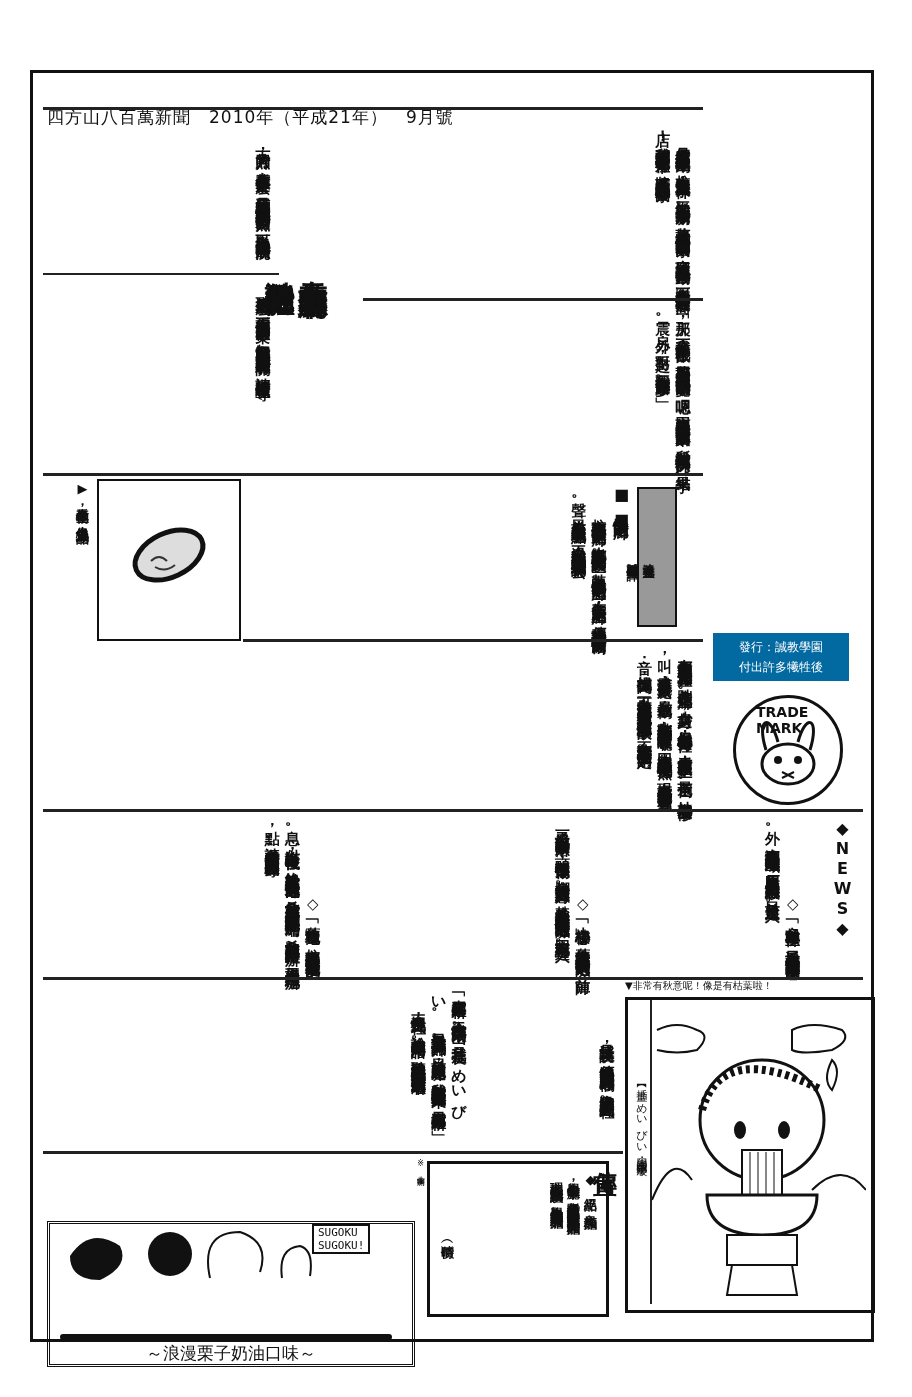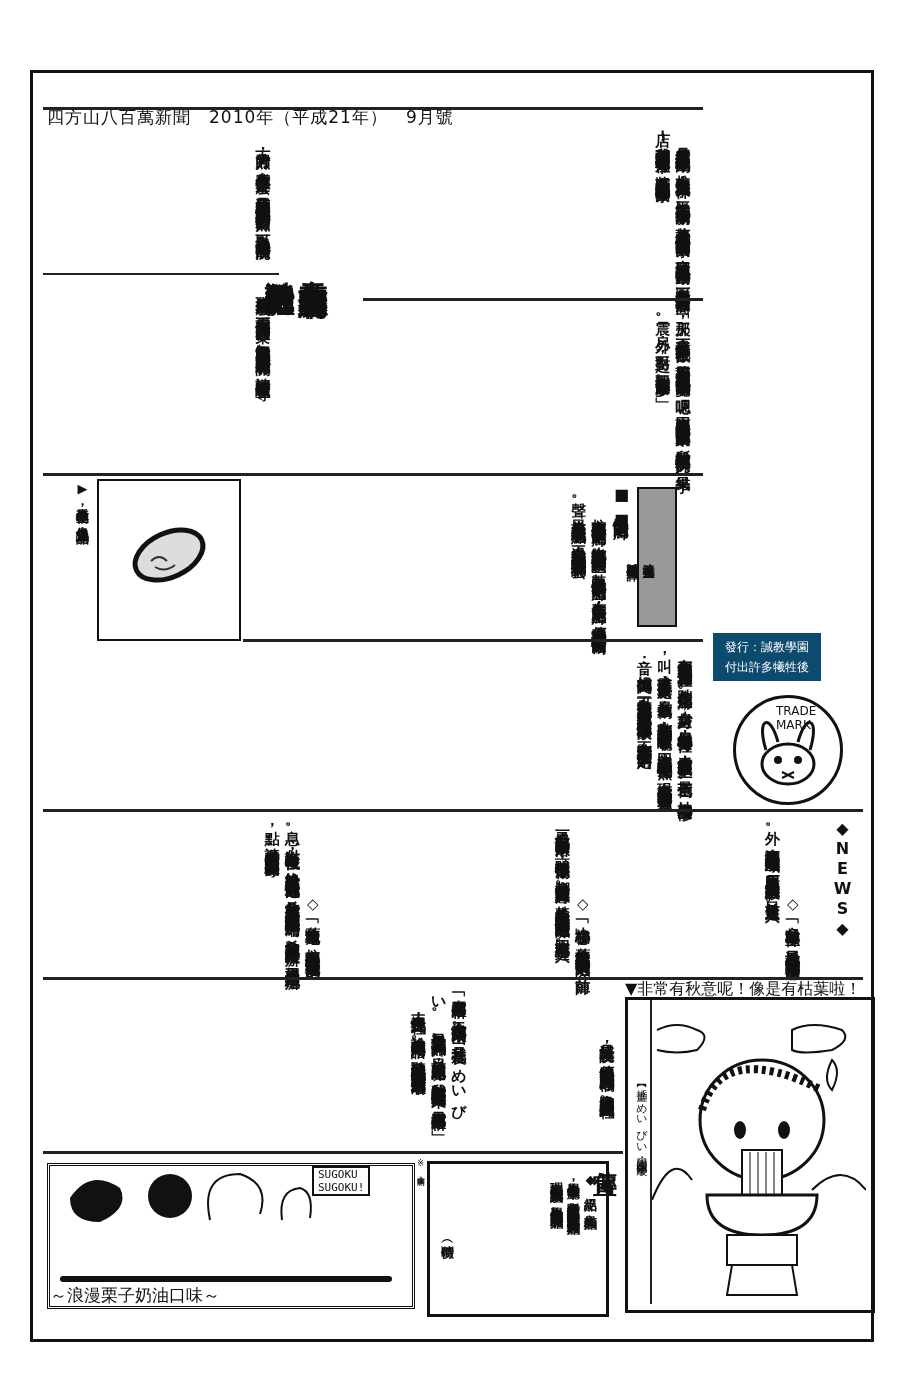--- a/index.html
+++ b/index.html
@@ -8,32 +8,32 @@
   .abs{position:absolute;}
   .hline{position:absolute;height:3px;background:#222;}
   .vline{position:absolute;width:2px;background:#222;}
   .vt{writing-mode:vertical-rl;text-orientation:upright;white-space:pre-wrap;line-height:1.35;letter-spacing:1px;}
   .body14{font-size:15px;font-weight:bold;}
   .masthead-top{position:absolute;left:14px;top:6px;font-size:17px;letter-spacing:1px;margin-top:27px;}
   .logo{position:absolute;left:676px;top:36px;width:140px;height:520px;background:#0b0b0b;border:4px solid #111;outline:2px solid #111;outline-offset:3px;overflow:hidden;}
   .logo .swirl{position:absolute;border:2px solid #555;border-radius:50%;opacity:.6;}
   .logo-title{position:absolute;left:8px;top:12px;width:124px;writing-mode:vertical-rl;text-orientation:upright;font-size:76px;font-weight:bold;color:#fff;-webkit-text-stroke:2px #000;letter-spacing:-6px;line-height:1;text-shadow:0 0 0 #fff;}
   .logo-sub{position:absolute;left:8px;bottom:10px;width:124px;text-align:center;font-size:38px;font-weight:bold;color:#fff;letter-spacing:2px;}
-  .publisher{position:absolute;left:680px;top:560px;width:108px;height:48px;background:#0c4a6e;color:#fff;font-size:12px;text-align:center;line-height:20px;padding-top:4px;box-sizing:border-box;}
+  .publisher{position:absolute;left:680px;top:560px;width:136px;height:48px;background:#0369a1;color:#fff;font-size:12px;text-align:center;line-height:20px;padding-top:4px;box-sizing:border-box;}
   .stamp{position:absolute;left:700px;top:622px;width:104px;height:104px;border:3px solid #111;border-radius:50%;}
   .headline{font-size:30px;font-weight:900;line-height:1.1;}
   .framebox{position:absolute;border:2px solid #111;}
   .tagbox{position:absolute;background:#999;border:2px solid #111;font-size:12px;font-weight:bold;color:#111;}
   .kicker{font-size:16px;font-weight:900;}
   .news{font-size:16px;font-weight:900;}
   .btn-title{position:absolute;border:3px solid #111;outline:1px solid #111;outline-offset:2px;background:#aaa;font-size:22px;font-weight:900;padding:2px 6px;}
-  .ad{position:absolute;left:14px;top:1090px;width:362px;height:140px;border:3px double #111;}
+  .ad{position:absolute;left:14px;top:1148px;width:362px;height:140px;border:3px double #111;}
   .ad-title{position:absolute;left:0;right:0;top:60px;text-align:center;font-size:40px;font-weight:900;letter-spacing:2px;}
   .ad-bar{position:absolute;left:10px;right:20px;top:110px;height:6px;background:#111;border-radius:3px;}
-  .ad-sub{position:absolute;left:0;right:0;top:118px;font-size:17px;}
+  .ad-sub{position:absolute;left:0;right:0;top:118px;text-align:center;font-size:17px;}
   .promo{position:absolute;left:418px;top:1060px;width:176px;height:180px;border:3px solid #111;}
   .promo-title{position:absolute;left:576px;top:1056px;width:36px;background:#fff;font-size:24px;font-weight:900;writing-mode:vertical-rl;text-orientation:upright;}
   .illus{position:absolute;left:592px;top:924px;width:244px;height:310px;border:3px solid #111;}
   .caption{font-size:11px;}
 </style>
 </head>
 <body>
 
 <div class="page">
 
@@ -45,21 +45,21 @@
     <div>付出許多犧牲後</div>
   </div>
   <div class="stamp">
     <svg width="104" height="104" viewBox="0 0 104 104">
       <path d="M30 52 C20 20 34 14 42 44 M74 52 C84 20 70 14 62 44" stroke="#111" stroke-width="3" fill="none"></path>
       <ellipse cx="52" cy="66" rx="26" ry="20" fill="none" stroke="#111" stroke-width="3"></ellipse>
       <circle cx="42" cy="62" r="4" fill="#111"></circle>
         <circle cx="62" cy="62" r="4" fill="#111"></circle>
       <path d="M46 74 L58 80 M58 74 L46 80" stroke="#111" stroke-width="2"></path>
     </svg>
-    <div class="abs" style="left:20px;top:6px;font-size:12px;font-weight:normal;margin-left:20px;">TRADE MARK</div>
+    <div class="abs" style="left:20px;top:6px;font-size:14px;font-weight:bold;">TRADE MARK</div>
   </div>
 
   <div class="abs vt body14" style="left:340px;top:46px;height:170px;width:320px;">　暑假結束已經經過數個星期，校內無人遭遇重大事件，平安地共同迎接新學期。接著馬上就是有許多快樂活動的學園祭！全班同心協力地進行活動！跟心儀的對象一起逛模擬商店！我們第三新聞社也一如往常，將在版面上熱鬧地進行學園祭！</div>
   <div class="hline" style="left:330px;top:225px;width:340px;"></div>
 
   <div class="abs vt headline" style="left:250px;top:40px;height:320px;width:80px;">
     <span>在大白天的餐廳看到</span>
     <span>謎樣的飛行物體！</span>
   </div>
   <div class="abs vt body14" style="left:50px;top:50px;height:145px;width:190px;">　下方的照片，在你看來像是什麼？這是第三新聞社社長偶然成功拍下的奇妙物體照片，以下為社長記述當時的狀況。</div>
@@ -97,21 +97,21 @@
   <div class="abs vt body14" style="left:10px;top:746px;height:150px;width:300px;">
     <span>◇「舊校舍地圖」</span><span>　校內探險社發表製作舊校舍地圖的消息。「付出許多犧牲後，終於完成了舊校舍的部分地圖。希望能成為最終目的『完成學園詳細地圖』的開端」。希望入社的同學請洽社辦。如果不知道社辦地點，請參考來賓玄關的校內詳細導覽圖。</span>
   </div>
   <div class="hline" style="left:10px;top:904px;width:820px;"></div>
 
   <div class="abs vt body14" style="left:448px;top:958px;height:100px;width:136px;">這是採訪社長，傳達社團的活動及魅力的專欄。這次是才剛設立的程式社。</div>
   <div class="abs vt body14" style="left:120px;top:914px;height:150px;width:316px;">「真霸輝煌斬！今天也連打到太陽下山。我是社長─めいびい。最近老是在排程式晶片。目前的敵人是越界，我的綾影沒有從區域外回來。最真霸輝煌斬！」
 　不愧是程式社，說的全是專門用語。聽說最近社長上了社團活動管理委員會的黑名單。</div>
   <div class="hline" style="left:10px;top:1078px;width:580px;"></div>
 
-  <div class="abs caption" style="left:592px;top:906px;font-size:16px;">▼非常有秋意呢！像是有枯葉啦！</div>
+  <div class="abs caption" style="left:592px;top:906px;font-size:10px;">▼非常有秋意呢！像是有枯葉啦！</div>
   <div class="illus">
     <div class="vline" style="left:22px;top:0;height:304px;"></div>
     <div class="abs vt caption" style="left:2px;top:80px;height:210px;width:18px;">【插畫　めいびい同學・國中部二年級】</div>
     <svg class="abs" style="left:24px;top:0;" width="214" height="304" viewBox="0 0 214 304">
       <path d="M5 30 q20 -10 40 0 q15 5 0 20 q-20 5 -40 0" fill="none" stroke="#111" stroke-width="2"></path>
       <path d="M140 30 q20 -10 50 0 q10 10 -10 20 q-30 5 -40 0z" fill="none" stroke="#111" stroke-width="2"></path>
       <path d="M180 60 q10 10 0 30 q-10 -10 0 -30z" fill="none" stroke="#111" stroke-width="2"></path>
       <path d="M0 200 q20 -50 40 -20 M160 190 q30 -30 54 0" fill="none" stroke="#111" stroke-width="2"></path>
       <ellipse cx="110" cy="120" rx="62" ry="60" fill="#fff" stroke="#111" stroke-width="3"></ellipse>
       <path d="M50 110 q20 -70 120 -20" fill="none" stroke="#111" stroke-width="8" stroke-dasharray="4 4"></path>

